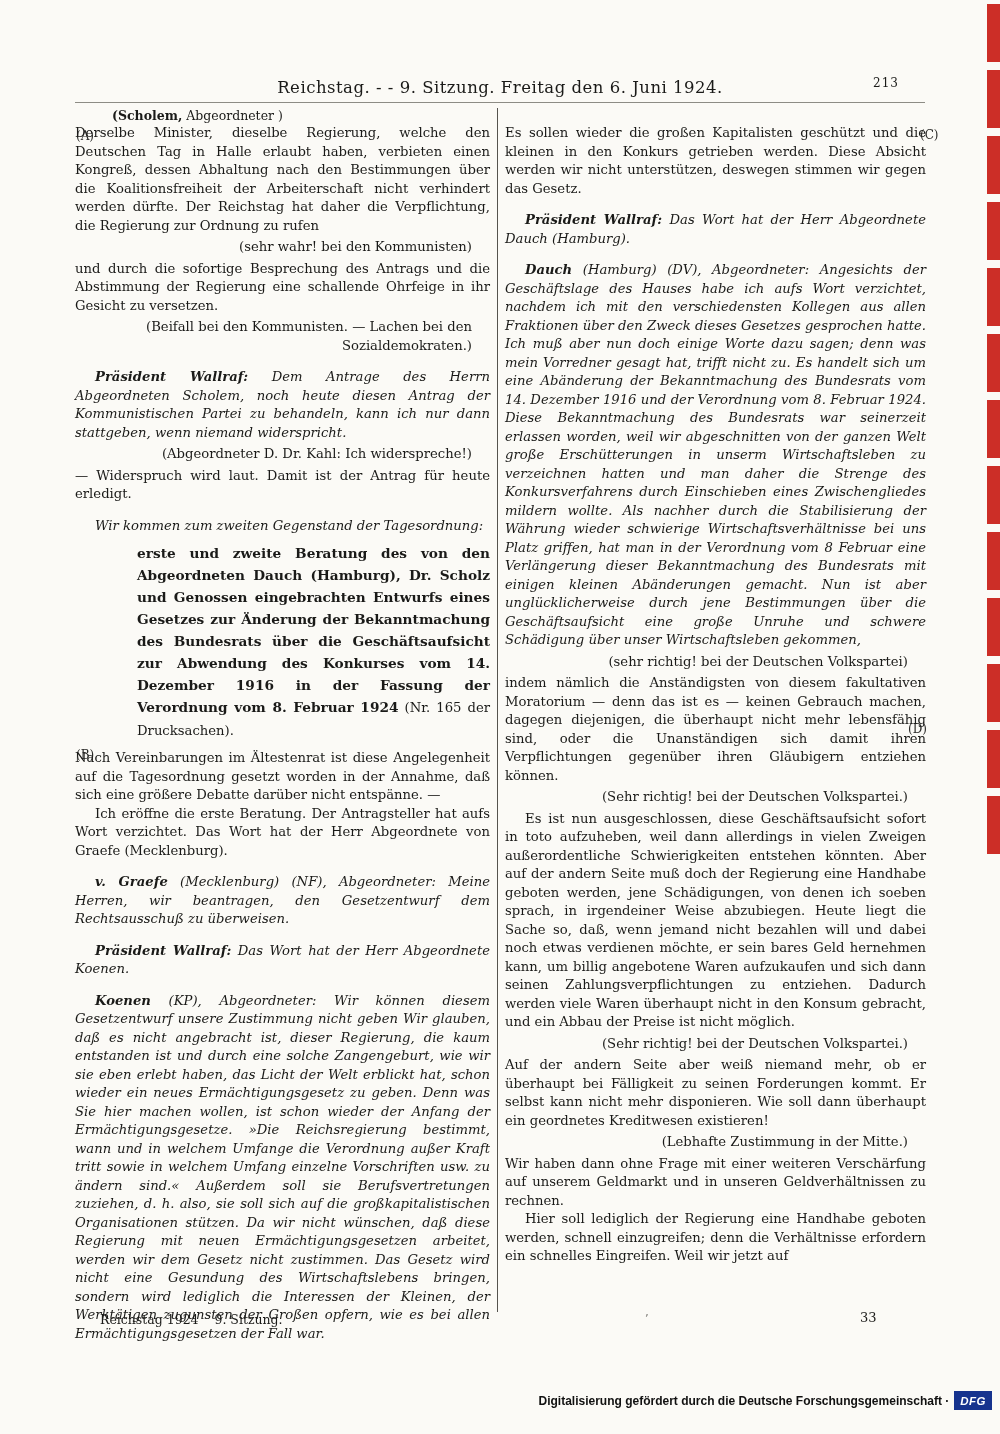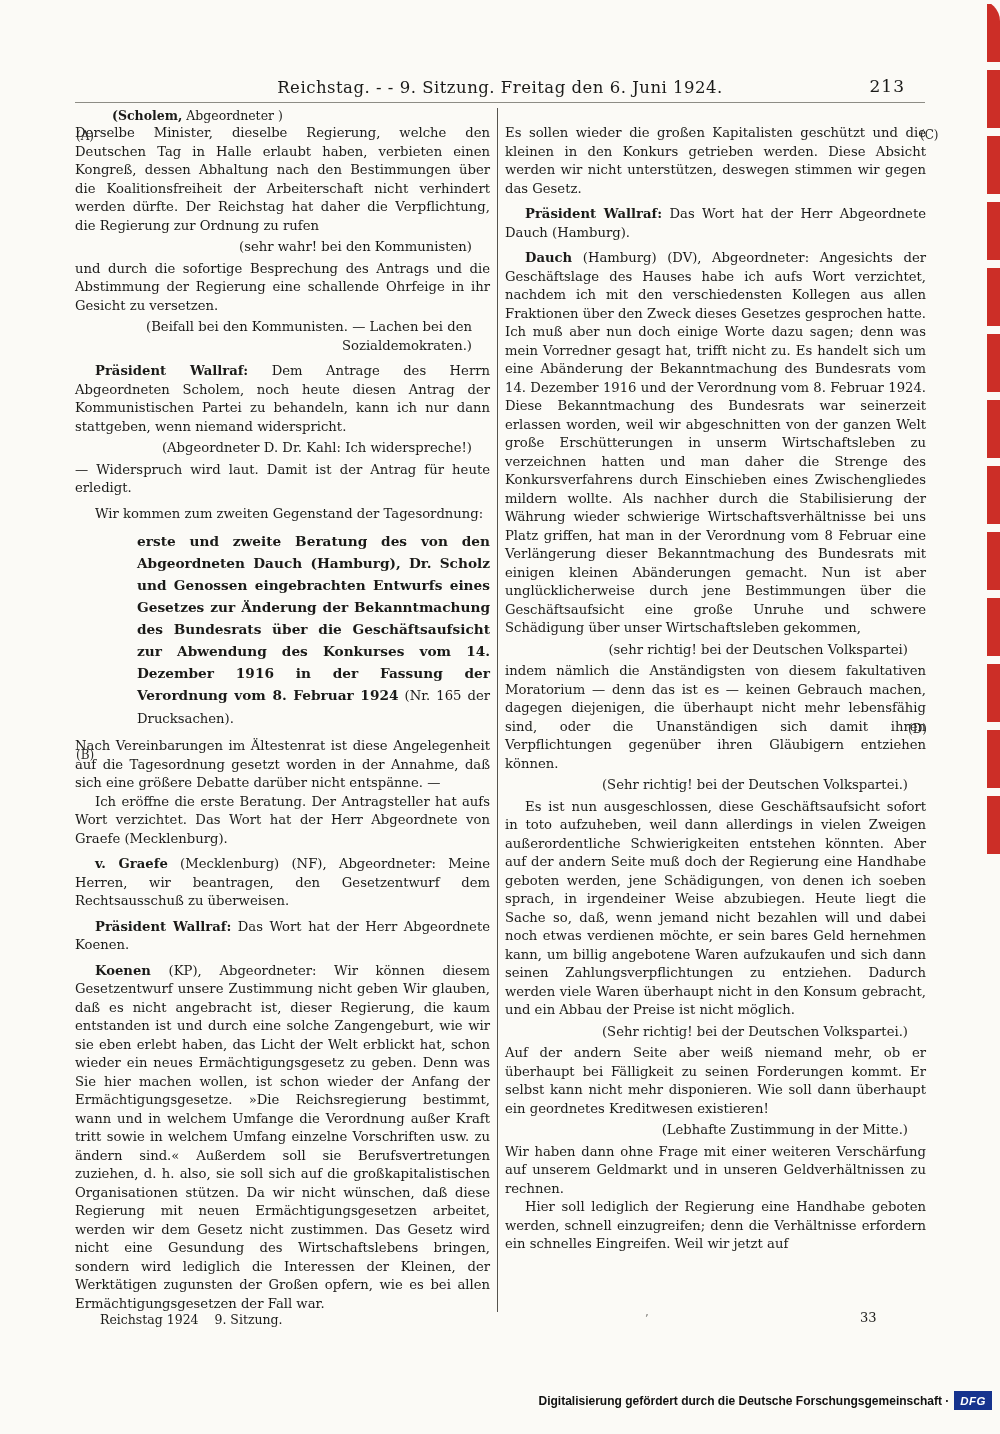--- a/index.html
+++ b/index.html
@@ -1,39 +1,39 @@
 <!DOCTYPE html>
 <html lang="de" style="--red: #cc2e27; --blue: #16338e;"><head>
 <meta charset="utf-8">
 <style>
   html,body{margin:0;padding:0;}
   body{width:1000px;height:1434px;position:relative;background:#fbfaf6;
        font-family:"DejaVu Serif", serif;color:#1a1a18;}
-  .page{position:absolute;inset:0;overflow:hidden;border-radius:21px;}
+  .page{position:absolute;inset:0;overflow:hidden;}
 
   
   .header{position:absolute;top:78px;left:75px;width:850px;text-align:center;
           font-size:16.5px;letter-spacing:.5px;}
-  .page-number{position:absolute;top:76px;right:95px;font-size:17px;letter-spacing:1px;}
+  .page-number{position:absolute;top:76px;right:101px;font-size:12px;letter-spacing:1px;}
   .header-rule{position:absolute;top:102px;left:75px;width:850px;border-top:1.5px solid #8d8c85;}
   .continuation{position:absolute;top:108px;left:112px;font-size:12.5px;}
   .continuation .speaker{font-weight:700;}
 
   
   .marginal{position:absolute;font-size:12px;color:#2a2a28;}
 
   
   .col{position:absolute;top:124px;font-size:13.2px;line-height:18.5px;text-align:justify;}
   .col-left{left:75px;width:415px;}
   .col-right{left:505px;width:421px;}
   .divider{position:absolute;left:497px;top:108px;height:1204px;border-left:1.3px solid #55534e;}
 
   p{margin:0;}
   p.indent{text-indent:20px;}
-  p.sp{margin-top:7px;}
+  p.sp{margin-top:13px;font-style:italic;}
   .speaker{font-weight:700;}
   .stage{text-align:right;margin:3px 18px;}
   .motion{font-weight:700;margin:7px 0 7px 62px;font-size:13.7px;line-height:22px;}
   .motion .plain{font-weight:400;font-size:13.2px;}
 
   
   .footer-session{position:absolute;top:1312px;left:100px;font-size:12.5px;white-space:pre;}
   .footer-sheet{position:absolute;top:1310px;left:860px;font-size:13px;}
   .stray-mark{position:absolute;top:1312px;left:645px;font-size:11px;color:#6b6a64;}
 

